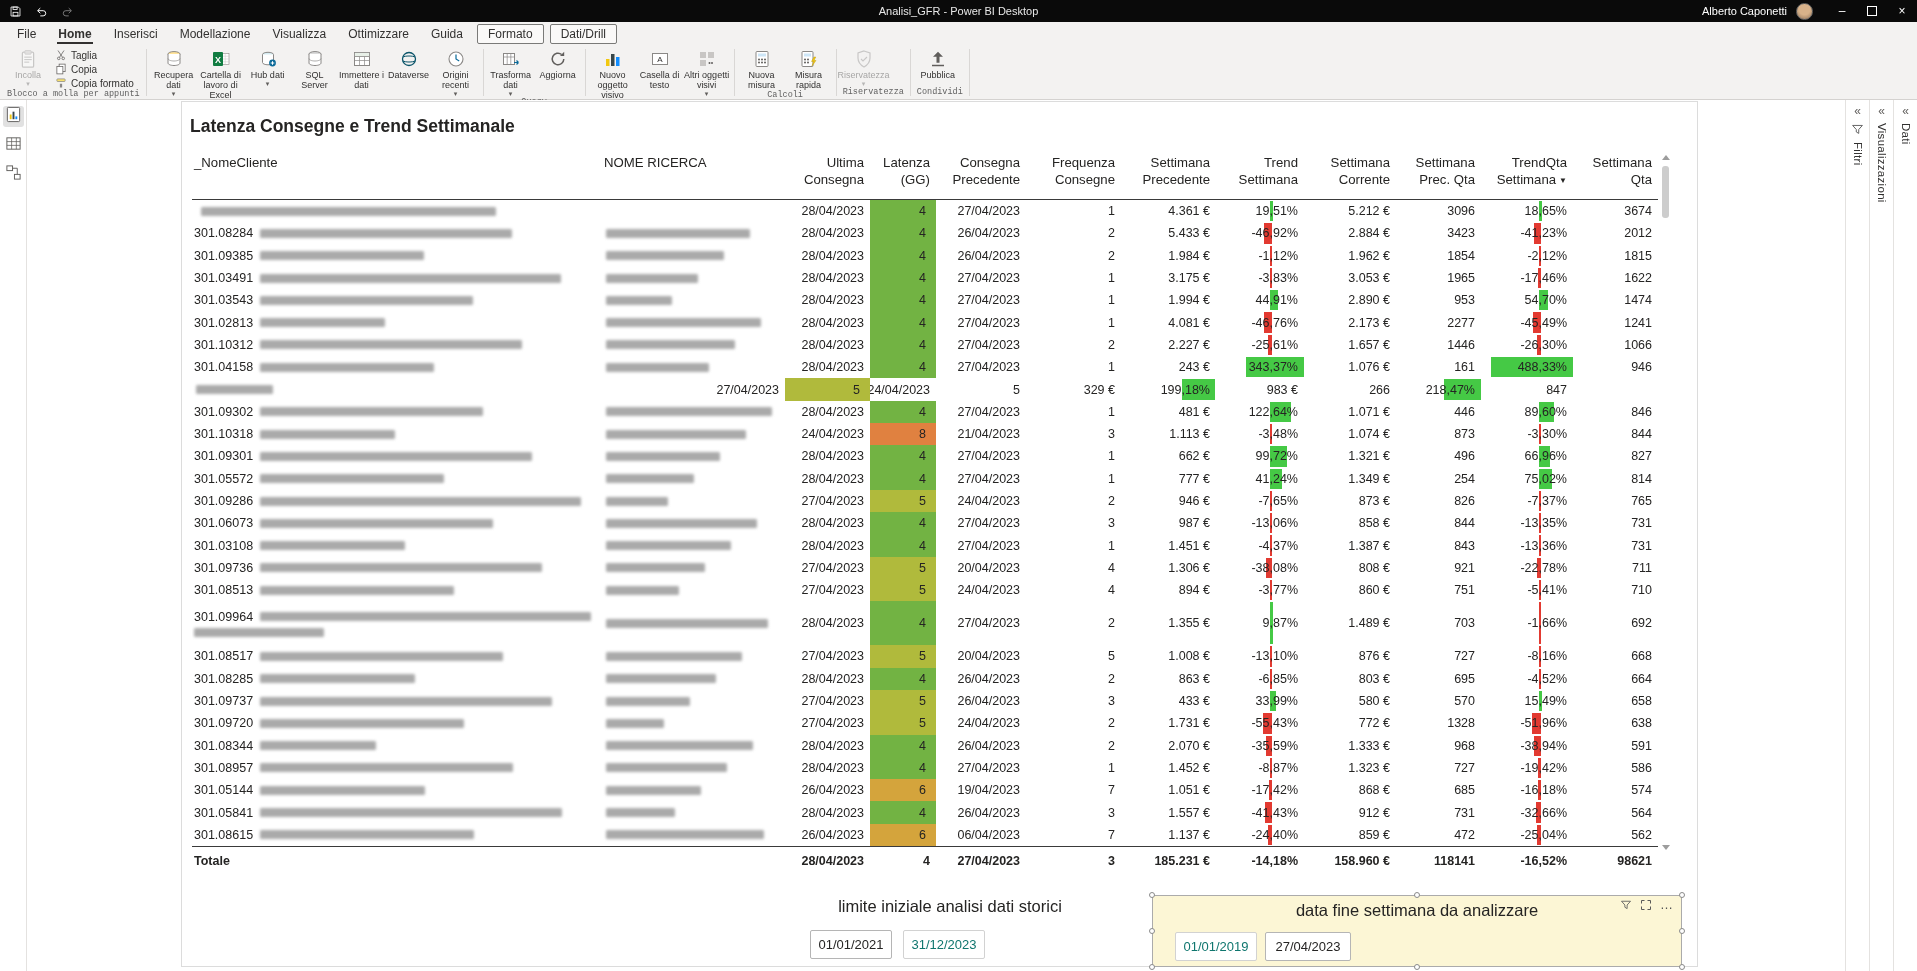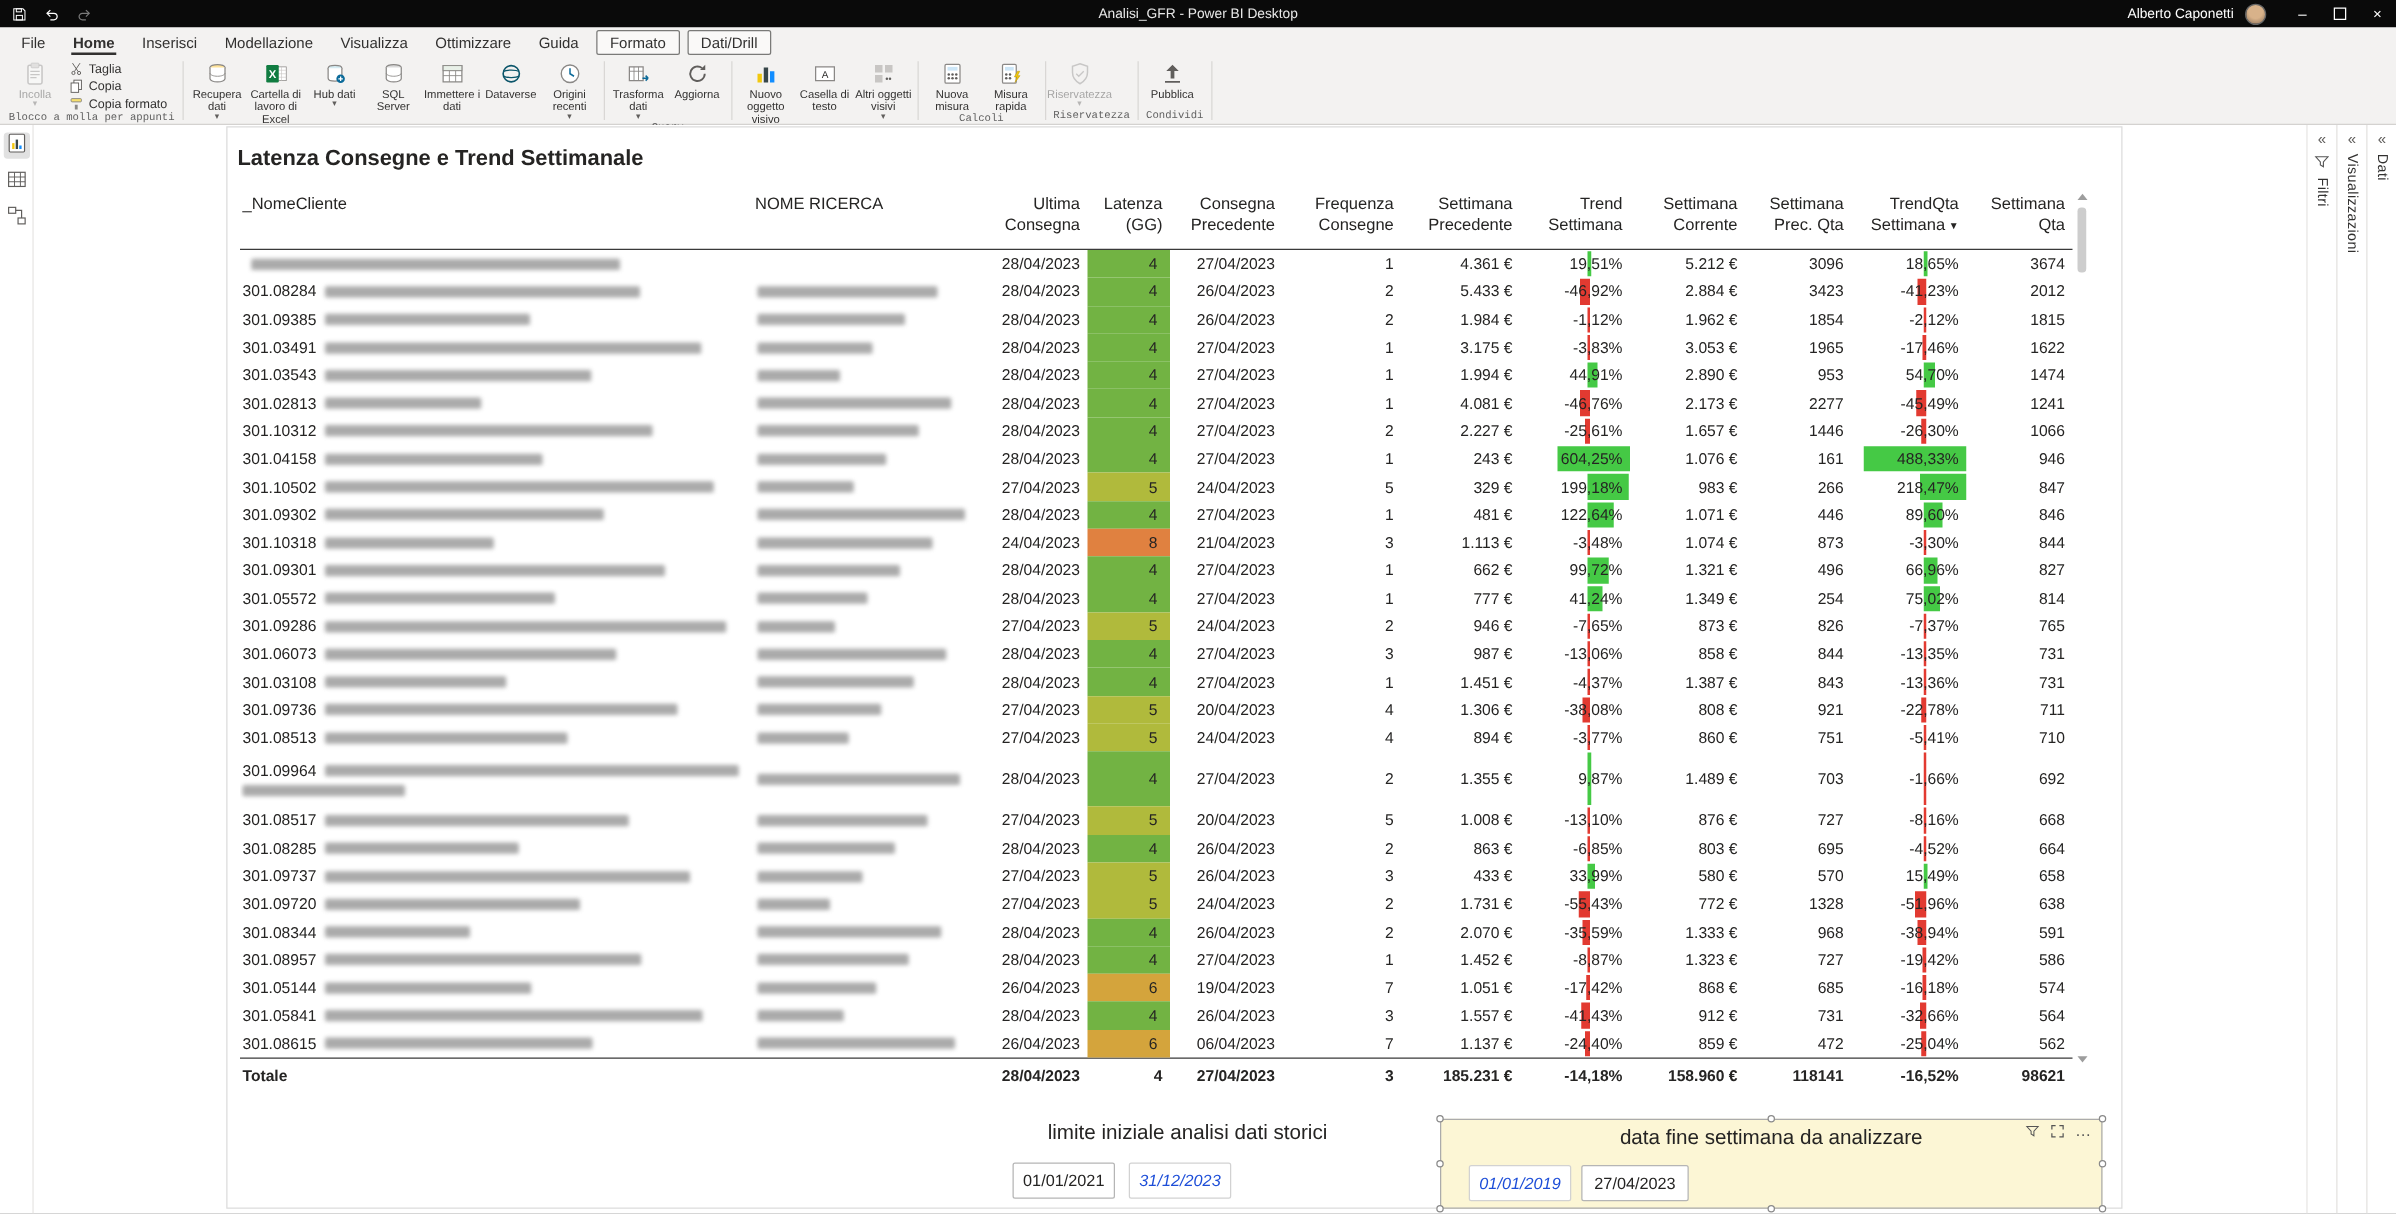--- a/index.html
+++ b/index.html
@@ -77,21 +77,21 @@
   .ttotal .td{font-weight:700;}
   
   .vscroll{position:absolute;left:1634px;top:55px;width:9px;height:695px;display:flex;flex-direction:column;align-items:center;}
   .sarrow{width:0;height:0;border-left:4px solid transparent;border-right:4px solid transparent;}
   .sarrow.up{border-bottom:5px solid #9d9d9d;}
   .sarrow.down{border-top:5px solid #9d9d9d;margin-top:auto;}
   .sthumb{width:7px;height:52px;background:#cdcdcd;border-radius:3px;margin-top:6px;}
   
   .slicer-label{position:absolute;left:773px;top:797px;width:300px;text-align:center;font-size:16.5px;color:#252423;}
   .datebox{position:absolute;height:27px;display:flex;align-items:center;justify-content:center;font-size:13px;border:1px solid #b5b5b5;background:#fff;border-radius:2px;padding:0 8px;box-sizing:content-box;color:#252423;}
-  .datebox.dim{color:#1d4ed8;border-color:#d2d2d2;font-style:italic;}
+  .datebox.dim{color:#0f766e;border-color:#d2d2d2;}
   .slicer-sel{position:absolute;left:1125px;top:795px;width:530px;height:72px;border:1px solid #ababab;box-sizing:border-box;}
   .slicer-sel-title{position:absolute;left:0;right:0;top:5px;text-align:center;font-size:16.5px;color:#252423;}
   .slicer-icons{position:absolute;top:3px;right:7px;display:flex;gap:8px;align-items:center;color:#555;}
   .slicer-icons .pico{width:12px;height:12px;display:inline-flex;}
   .slicer-icons .pico svg{width:100%;height:100%;}
   .dots{font-size:13px;line-height:6px;letter-spacing:1px;color:#555;}
   .hdl{position:absolute;width:6px;height:6px;background:#fff;border:1px solid #8a8a8a;border-radius:50%;box-sizing:border-box;}
 </style>
 </head>
 <body>
@@ -801,43 +801,37 @@
               <span>27/04/2023</span>
             </div>
             <div class="td r">
               <span>1</span>
             </div>
             <div class="td r">
               <span>243 €</span>
             </div>
             <div class="trend-td">
               <span class="tbar" style="width: 57.6862px; right: 0px; background: rgb(69, 201, 69);"></span>
-              <span class="txt">604,25%</span>
+              <span class="txt">343,37%</span>
             </div>
             <div class="td r">
               <span>1.076 €</span>
             </div>
             <div class="td r">
               <span>161</span>
             </div>
             <div class="trend-td">
               <span class="tbar" style="width: 82.0394px; right: 0px; background: rgb(69, 201, 69);"></span>
               <span class="txt">488,33%</span>
             </div>
             <div class="td r">
               <span>946</span>
             </div>
           </div>
           <div class="trow">
-            <div class="td client">
-              <div class="cline">
-                <span class="code">301.10502</span>
-                <span class="redact" style="width: 311px;"></span>
-              </div>
-            </div>
             <div class="td">
               <span class="redact sr" style="width: 77px;"></span>
             </div>
             <div class="td r">
               <span>27/04/2023</span>
             </div>
             <div class="lat-td" style="background: rgb(176, 186, 60);">
               <span>5</span>
             </div>
             <div class="td r">

